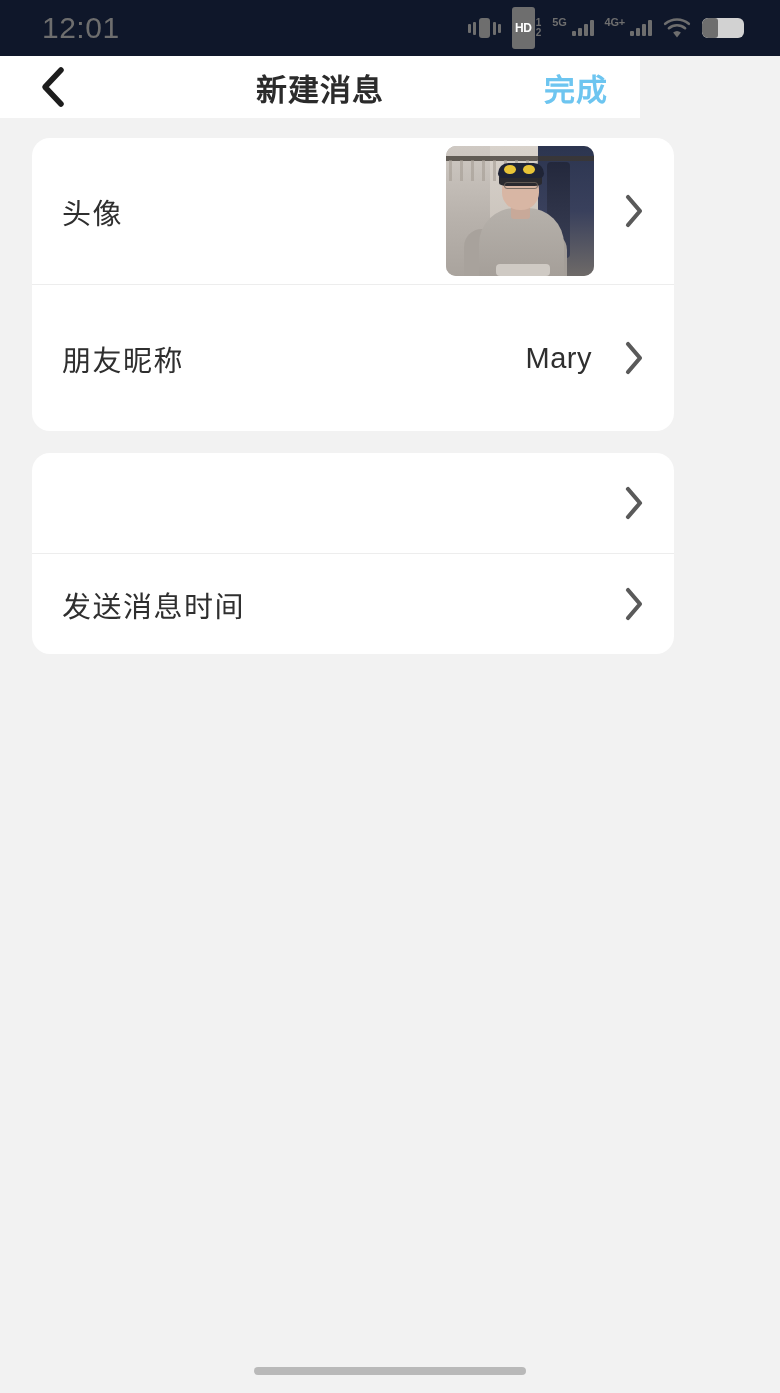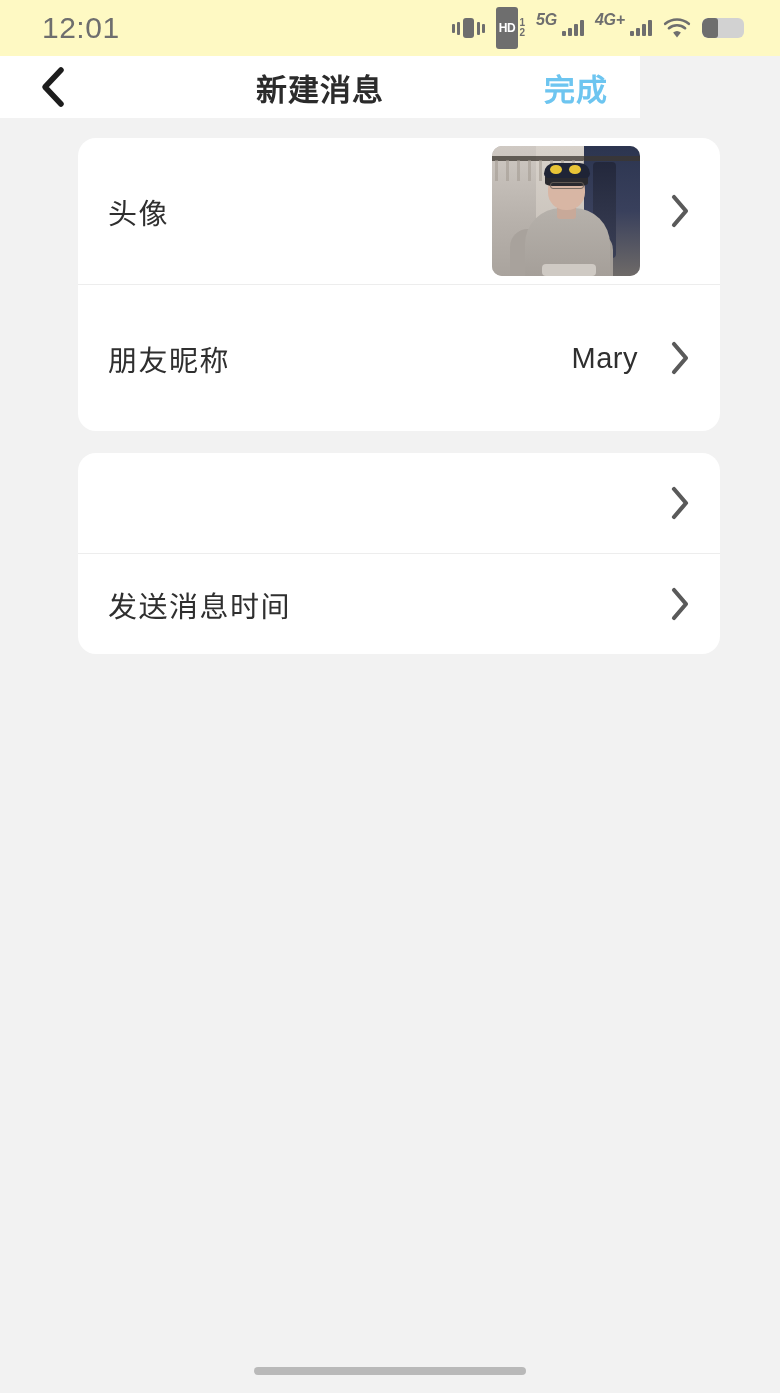--- a/index.html
+++ b/index.html
@@ -19,21 +19,21 @@
     height:1393px;
     background:#f2f2f2;
   }
 
   
   .status-bar {
     position:absolute;
     top:0; left:0;
     width:780px;
     height:56px;
-    background:#fef9c3;
+    background:#0f172a;
     display:flex;
     align-items:center;
     justify-content:space-between;
     padding:0 36px 0 42px;
   }
   .status-time {
     font-size:30px;
     color:#6e6e6e;
     letter-spacing:.5px;
     line-height:1;
@@ -65,24 +65,23 @@
   .hd-frac {
     display:flex; flex-direction:column;
     font-size:10px; line-height:1.05;
     color:#6e6e6e; font-weight:bold;
     margin-left:1px;
   }
 
   
   .ic-signal { display:flex; align-items:flex-end; gap:5px; }
   .sig-label {
-    font-size:16px; font-weight:bold; color:#6e6e6e;
+    font-size:11px; font-weight:bold; color:#6e6e6e;
     line-height:1; position:relative; top:-8px;
     letter-spacing:-.2px;
-    font-style:italic;
   }
   .sig-bars { display:flex; align-items:flex-end; gap:2px; }
   .sig-bars i { display:block; width:4px; background:#6e6e6e; border-radius:1px; }
   .sig-bars i:nth-child(1){ height:5px; }
   .sig-bars i:nth-child(2){ height:8px; }
   .sig-bars i:nth-child(3){ height:12px; }
   .sig-bars i:nth-child(4){ height:16px; }
 
   
   .ic-wifi { width:28px; height:21px; display:block; }
@@ -139,21 +138,20 @@
   }
 
   
   .content {
     position:absolute;
     top:118px; left:0;
     width:706px;
     bottom:0;
     background:#f2f2f2;
     padding:20px 32px 0 32px;
-    margin-left:46px;
   }
 
   .card {
     background:#ffffff;
     border-radius:18px;
     overflow:hidden;
     margin-bottom:22px;
   }
 
   .row {

